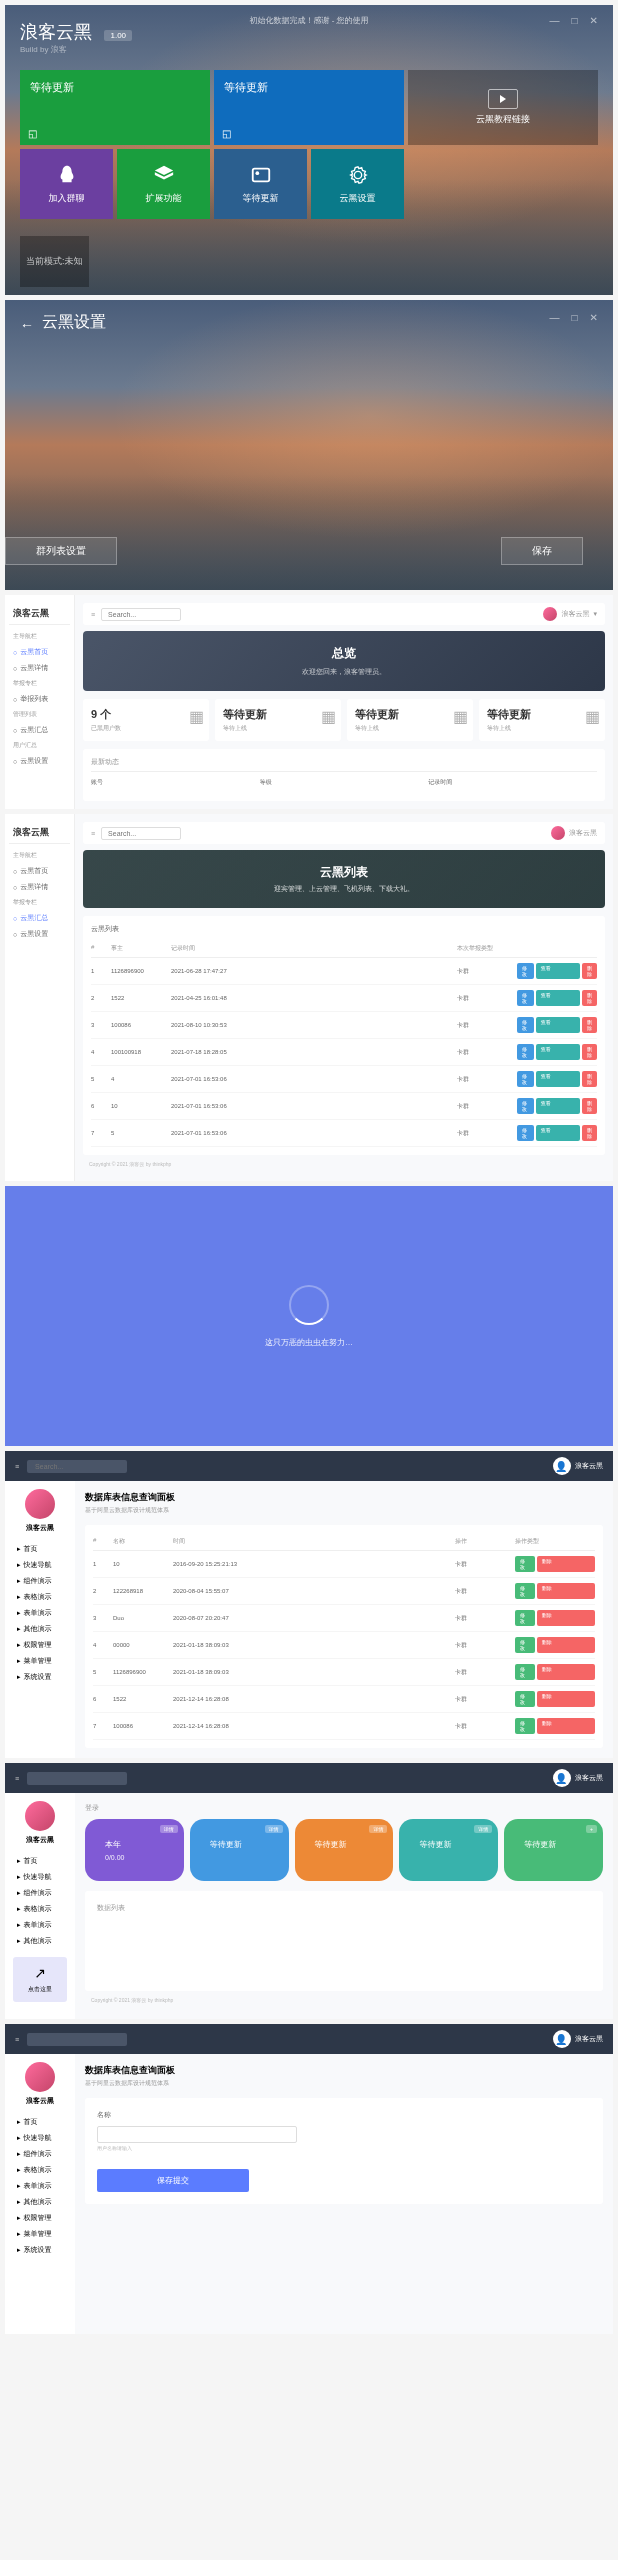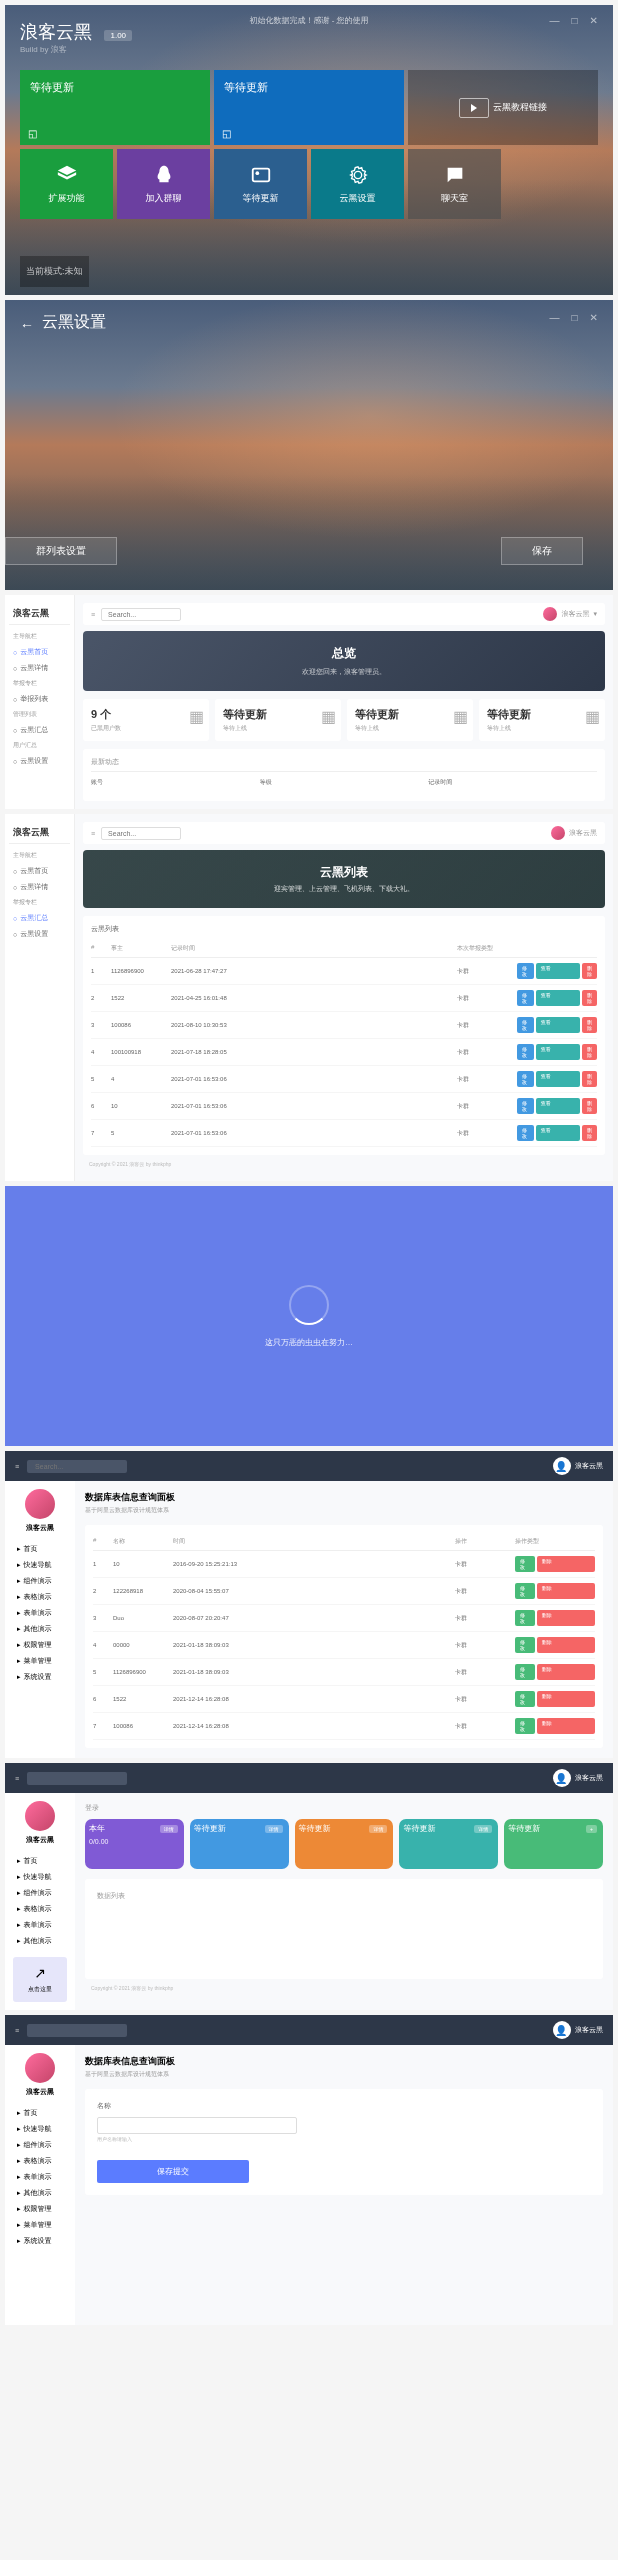--- a/index.html
+++ b/index.html
@@ -14,33 +14,33 @@
 .p1-sub{color:rgba(255,255,255,0.5);font-size:8px}
 .p1-ver{display:inline-block;background:rgba(255,255,255,0.2);color:#fff;font-size:8px;padding:1px 6px;border-radius:2px;margin-left:8px}
 .p1-top{position:absolute;top:10px;left:50%;transform:translateX(-50%);color:rgba(255,255,255,0.7);font-size:8px}
 .p1-win{position:absolute;top:10px;right:15px;display:flex;gap:12px}
 .p1-win span{color:rgba(255,255,255,0.6);font-size:10px;cursor:pointer}
 .tiles-row{display:flex;gap:4px;margin-top:15px;position:relative}
 .tile-lg{height:75px;padding:10px;color:#fff;font-size:11px;position:relative}
 .tile-lg .corner{position:absolute;bottom:6px;left:8px;font-size:10px}
 .t-green{background:#1a9e3e;width:190px}
 .t-blue{background:#0f6cbd;width:190px}
-.t-video{width:190px;background:rgba(0,0,0,0.3);display:flex;flex-direction:row;align-items:center;justify-content:center;gap:4px}
+.t-video{width:190px;background:rgba(0,0,0,0.3);display:flex;flex-direction:column;align-items:center;justify-content:center;gap:4px}
 .t-video-icon{width:30px;height:20px;border:1px solid rgba(255,255,255,0.6);border-radius:2px;display:flex;align-items:center;justify-content:center}
 .t-video-icon::after{content:"";border-left:6px solid #fff;border-top:4px solid transparent;border-bottom:4px solid transparent}
 .tiles-sm{display:flex;gap:4px;margin-top:4px;position:relative}
 .tile-sm{width:93px;height:70px;display:flex;flex-direction:column;align-items:center;justify-content:center;gap:6px;color:#fff;font-size:9px}
 .tile-sm svg{width:22px;height:22px;fill:#fff}
 .t-purple{background:#6b3fa0}
 .t-green2{background:#1a9e3e}
 .t-blue2{background:#2b5f8f}
 .t-blue3{background:#2b5f8f}
 .t-teal{background:#0a7a8a}
 .t-gray{background:rgba(80,80,80,0.7)}
-.p1-status{position:absolute;bottom:8px;left:15px;color:rgba(255,255,255,0.7);font-size:9px;background:rgba(0,0,0,0.3);padding:9px 6px}
+.p1-status{position:absolute;bottom:8px;left:15px;color:rgba(255,255,255,0.7);font-size:9px;background:rgba(0,0,0,0.3);padding:19px 6px}
 
 
 .p2{height:290px;padding:0}
 .p2-header{display:flex;align-items:center;gap:8px;padding:12px 15px;position:relative}
 .p2-back{color:#fff;font-size:14px;cursor:pointer}
 .p2-title{color:#fff;font-size:16px}
 .p2-form{padding:10px 25px;position:relative}
 .p2-label{color:rgba(255,255,255,0.8);font-size:10px;margin-bottom:4px;display:flex;gap:10px}
 .p2-input{width:100%;background:rgba(255,255,255,0.1);border:1px solid rgba(255,255,255,0.3);color:#fff;padding:6px 10px;font-size:10px}
 .p2-btns{position:absolute;bottom:25px;left:0;right:0;display:flex;gap:20px}
@@ -108,21 +108,21 @@
 .p6-avatar{width:30px;height:30px;border-radius:50%;background:linear-gradient(135deg,#ff6b9d,#c44569);margin:0 auto 4px}
 .p6-name{text-align:center;font-size:7px;font-weight:bold;margin-bottom:8px}
 .p6-main{flex:1;background:#f8f9fb;padding:10px}
 .p6-title{font-size:9px;font-weight:bold;margin-bottom:2px}
 .p6-sub{font-size:6px;color:#999;margin-bottom:10px}
 .p6-table{background:#fff;border-radius:3px;padding:8px}
 .b-green{background:#48bb78}
 
 
 .p7-cards{display:flex;gap:6px;margin-bottom:10px}
-.p7-card{flex:1;border-radius:7px;padding:4px;color:#fff;position:relative;min-height:50px}
+.p7-card{flex:1;border-radius:14px;padding:20px;color:#fff;position:relative;min-height:50px}
 .p7-card-title{font-size:8px;margin-bottom:4px}
 .p7-card-val{font-size:7px;opacity:0.9}
 .p7-card-btn{position:absolute;top:6px;right:6px;background:rgba(255,255,255,0.3);padding:1px 4px;font-size:5px;border-radius:2px}
 .c-purple{background:#805ad5}
 .c-blue{background:#4299e1}
 .c-orange{background:#ed8936}
 .c-teal{background:#38b2ac}
 .c-green{background:#48bb78}
 .p7-big{background:#fff;border-radius:3px;padding:12px;min-height:100px}
 .p7-big-title{font-size:7px;color:#999}
@@ -161,51 +161,45 @@
     <div class="tile-lg t-blue">
       <span>等待更新</span>
       <span class="corner">◱</span>
     </div>
     <div class="tile-lg t-video">
       <div class="t-video-icon"></div>
       <span style="font-size:9px">云黑教程链接</span>
     </div>
   </div>
   <div class="tiles-sm">
+    <div class="tile-sm t-purple">
+        <svg viewBox="0 0 24 24">
+          <path d="M12 2C9 2 7 5 7 8c0 2-2 3-2 6 0 2 1 3 2 3v3h10v-3c1 0 2-1 2-3 0-3-2-4-2-6 0-3-2-6-5-6z"></path>
+        </svg>
+        <span>加入群聊</span>
+      </div>
     <div class="tile-sm t-green2">
         <svg viewBox="0 0 24 24">
           <path d="M12 2l10 5-10 5L2 7l10-5zm0 12l10-5v3l-10 5-10-5V9l10 5z"></path>
         </svg>
         <span>扩展功能</span>
-      </div>
-    <div class="tile-sm t-purple">
-        <svg viewBox="0 0 24 24">
-          <path d="M12 2C9 2 7 5 7 8c0 2-2 3-2 6 0 2 1 3 2 3v3h10v-3c1 0 2-1 2-3 0-3-2-4-2-6 0-3-2-6-5-6z"></path>
-        </svg>
-        <span>加入群聊</span>
       </div>
     <div class="tile-sm t-blue2">
         <svg viewBox="0 0 24 24">
           <rect x="3" y="5" width="18" height="14" rx="2" fill="none" stroke="#fff" stroke-width="2"></rect>
           <circle cx="8" cy="10" r="2"></circle>
           <path d="M13 9h6M13 13h6"></path>
         </svg>
         <span>等待更新</span>
       </div>
     <div class="tile-sm t-teal">
         <svg viewBox="0 0 24 24">
           <path d="M12 8a4 4 0 100 8 4 4 0 000-8zm9 4l-2-1 1-3-3-1-1-3-3 1-1-2-3 1-1 3-3 1 1 3-2 1 2 1-1 3 3 1 1 3 3-1 1 2 3-1 1-3 3-1-1-3 2-1z" fill="none" stroke="#fff" stroke-width="1.5"></path>
         </svg>
         <span>云黑设置</span>
-      </div>
-    <div class="tile-sm t-gray">
-        <svg viewBox="0 0 24 24">
-          <path d="M4 4h16v12H8l-4 4V4z"></path>
-        </svg>
-        <span>聊天室</span>
       </div>
   </div>
   <div class="p1-status">当前模式:未知</div>
 </div>
 
 <div class="panel p2 bg-sunset">
   <div class="p2-header">
     <span class="p2-back">←</span>
     <span class="p2-title">云黑设置</span>
     <div class="p1-win" style="top:12px">

